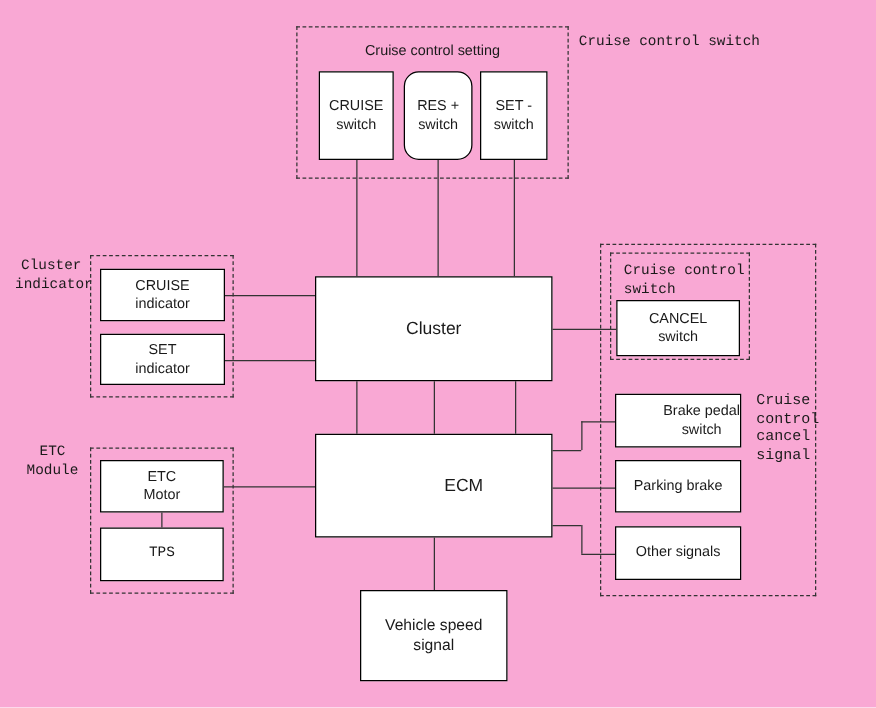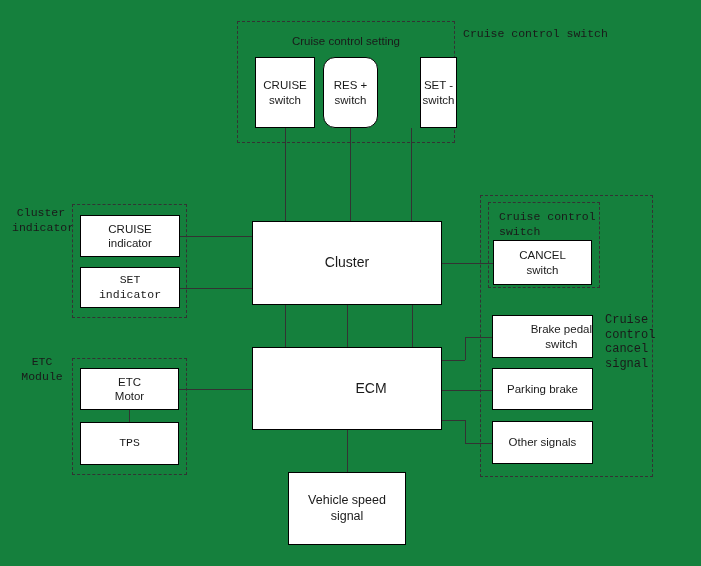--- a/index.html
+++ b/index.html
@@ -5,21 +5,21 @@
   html, body {
     margin: 0;
     padding: 0;
     background: #ffffff;
     font-family: "Liberation Sans", sans-serif;
   }
   #canvas {
     position: relative;
     width: 701px;
     height: 566px;
-    background: #15803d;
+    background: #f9a8d4;
     overflow: hidden;
     color: #1a1a1a;
   }
   .box {
     position: absolute;
     box-sizing: border-box;
     border: 1px solid #000000;
     background: #ffffff;
     display: flex;
     align-items: center;
@@ -77,37 +77,37 @@
   </div>
 
   <div class="box" style="left:255px; top:57px; width:60px; height:71px;">
     <span>CRUISE
 switch</span>
   </div>
   <div class="box" style="left:323px; top:57px; width:55px; height:71px;border-radius:12px;">
     <span>RES +
 switch</span>
   </div>
-  <div class="box" style="left:384px; top:57px; width:37px; height:71px;margin-left:36px;">
+  <div class="box" style="left:384px; top:57px; width:54px; height:71px;">
     <span>SET -
 switch</span>
   </div>
 
   <div class="lbl" style="left:463px; top:27px;">Cruise control switch</div>
 
   <div class="lbl center" style="left:12px; top:206px; width:58px;">Cluster
 indicator</div>
 
   <div class="dashed" style="left:72px; top:204px; width:115px; height:114px;"></div>
 
   <div class="box" style="left:80px; top:215px; width:100px; height:42px;">
     <span>CRUISE
 indicator</span>
   </div>
-  <div class="box" style="left:80px; top:267px; width:100px; height:41px;font-family:Liberation Mono, monospace;">
+  <div class="box" style="left:80px; top:267px; width:100px; height:41px;">
     <span>SET
 indicator</span>
   </div>
 
   <div class="box big" style="left:252px; top:221px; width:190px; height:84px;">
     <span>Cluster</span>
   </div>
 
   <div class="dashed" style="left:480px; top:195px; width:173px; height:282px;"></div>
 

